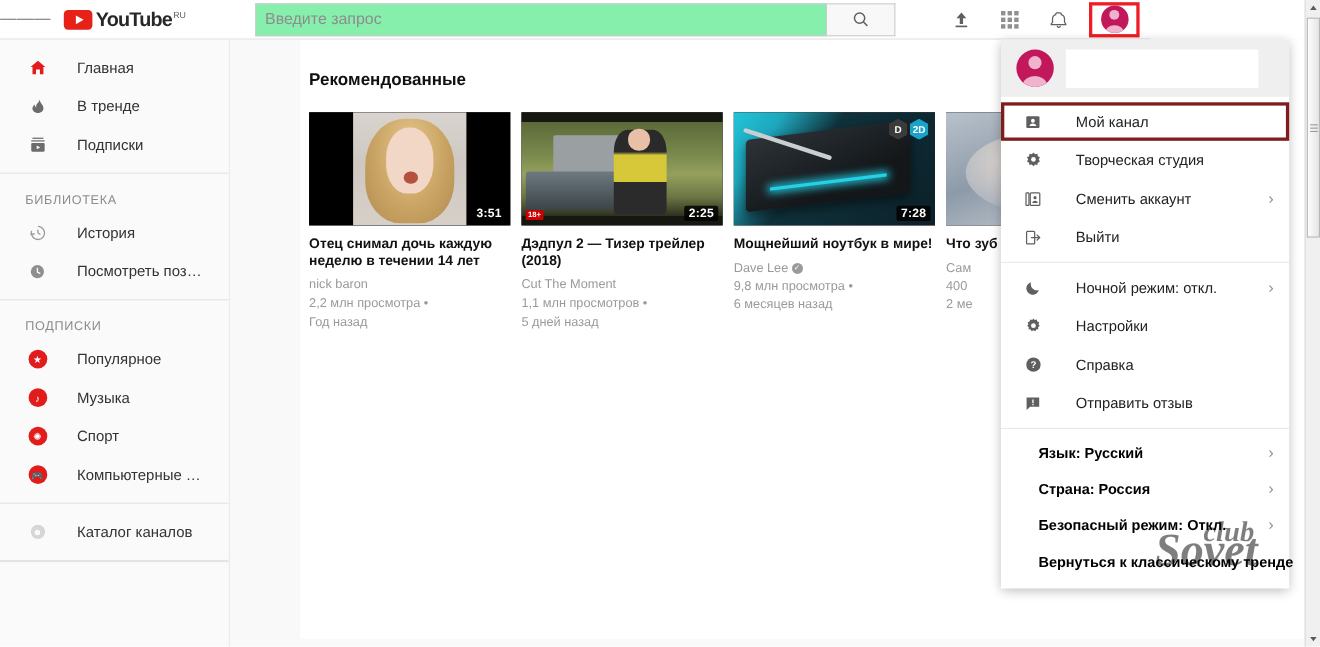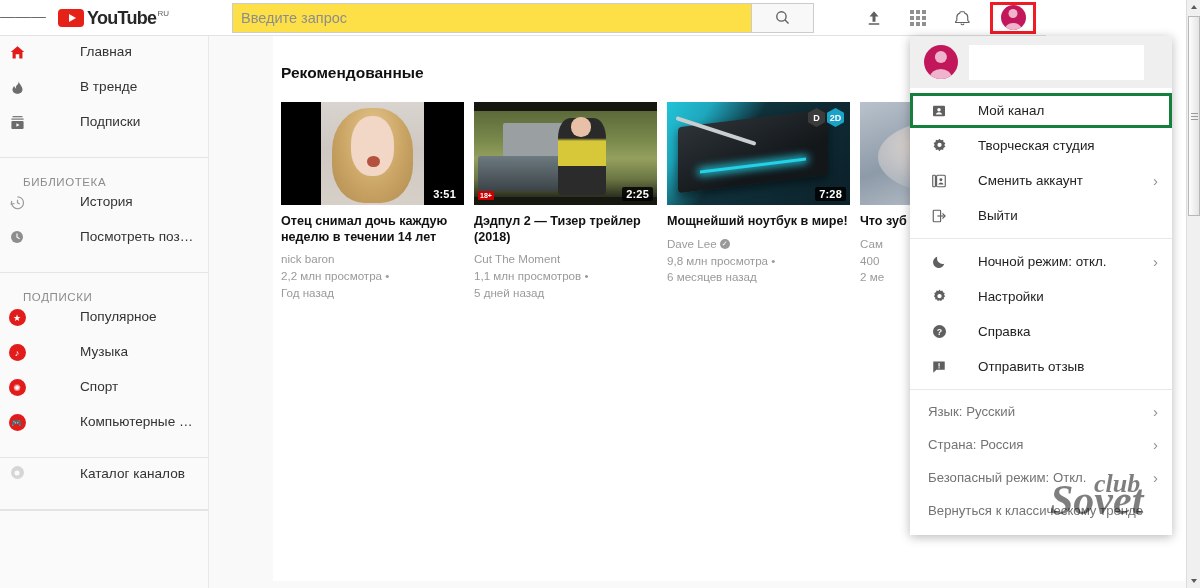--- a/index.html
+++ b/index.html
@@ -29,21 +29,21 @@
   .yt-play i {
     display:block; width:0; height:0;
     border-left:7px solid #fff; border-top:4.5px solid transparent; border-bottom:4.5px solid transparent;
     margin-left:2px;
   }
   .yt-word { font-size:18px; font-weight:bold; letter-spacing:-0.7px; line-height:18px; color:#282828; }
   .yt-cc { font-size:8px; color:#606060; margin-left:1px; line-height:9px; }
 
   .search-wrap { display:flex; margin-left:63px; }
   .search-box {
-    width:520px; height:30px; border:1px solid #ccc; background:#fde047;
+    width:520px; height:30px; border:1px solid #ccc; background:#86efac;
     display:flex; align-items:center; padding:0 8px;
   }
   .search-box input {
     border:none; outline:none; width:100%; font-size:14.5px;
     font-family:"Liberation Sans", sans-serif; color:#030303; background:transparent;
   }
   .search-box input::placeholder { color:#8d8d8d; }
   .search-btn {
     width:62px; height:30px; border:1px solid #ccc; border-left:none; background:#f8f8f8;
     display:flex; align-items:center; justify-content:center; cursor:pointer;
@@ -73,21 +73,21 @@
   }
 
   
   .sidebar {
     position:absolute; top:36px; left:0; width:209px; height:552px;
     background:#fafafa; border-right:1px solid #e8e8e8; overflow:hidden;
   }
   .sb-sec { padding:8px 0; }
   .sb-sep { height:1px; background:#e4e4e4; margin:0; }
   .sb-head { font-size:11.5px; color:#8c8c8c; letter-spacing:.6px; padding:10px 0 6px 23px; font-weight:400; }
-  .sb-item { display:flex; align-items:flex-start; height:35px; padding-left:6px; cursor:pointer;gap:27px; }
+  .sb-item { display:flex; align-items:center; height:35px; padding-left:23px; cursor:pointer; }
   .sb-ic { width:22px; display:flex; align-items:center; justify-content:center; flex:none; }
   .sb-label { margin-left:25px; font-size:13.6px; color:#333; white-space:nowrap; }
 
   .dot-ic { width:13px; height:13px; border-radius:50%; background:#d6d6d6; position:relative; }
   .dot-ic::before{ content:""; position:absolute; left:50%; top:50%; transform:translate(-50%,-50%);
     width:5px; height:5px; border-radius:50%; background:#fafafa; }
 
   .chan { width:17px; height:17px; border-radius:50%; background:#e21b1b;
     display:flex; align-items:center; justify-content:center; color:#fff; font-size:9px; }
 
@@ -173,24 +173,24 @@
 
   .dd-group { padding:5px 0; }
   .dd-sep { height:1px; background:#e8e8e8; }
   .dd-item {
     display:flex; align-items:center; height:35px; padding:0 14px 0 18px; cursor:pointer; position:relative;
   }
   .dd-ic { width:22px; display:flex; align-items:center; justify-content:center; color:#5f5f5f; flex:none; }
   .dd-label { margin-left:28px; font-size:13.4px; color:#222; white-space:nowrap; }
   .dd-arrow { margin-left:auto; color:#909090; font-size:15px; line-height:1; }
 
-  .dd-item.highlight { border:3px solid #15803d; height:35px; padding-left:15px; }
+  .dd-item.highlight { border:3px solid #7f1d1d; height:35px; padding-left:15px; }
 
   .dd-plain { display:flex; align-items:center; height:33px; padding:0 14px 0 18px; cursor:pointer; }
-  .dd-plain .dd-label { margin-left:0; color:#737373; font-size:13.2px; }
+  .dd-plain .dd-label { margin-left:16px; color:#000000; font-size:13.2px;font-weight:bold; }
 
   
   .watermark {
     position:absolute; right:14px; bottom:42px; width:140px; height:78px;
     pointer-events:none; opacity:.5; z-index:45;
   }
   .wm-text {
     font-family:"Liberation Serif", serif; font-style:italic; font-weight:bold;
     color:transparent; -webkit-text-stroke:1px #9aa7b5;
   }

